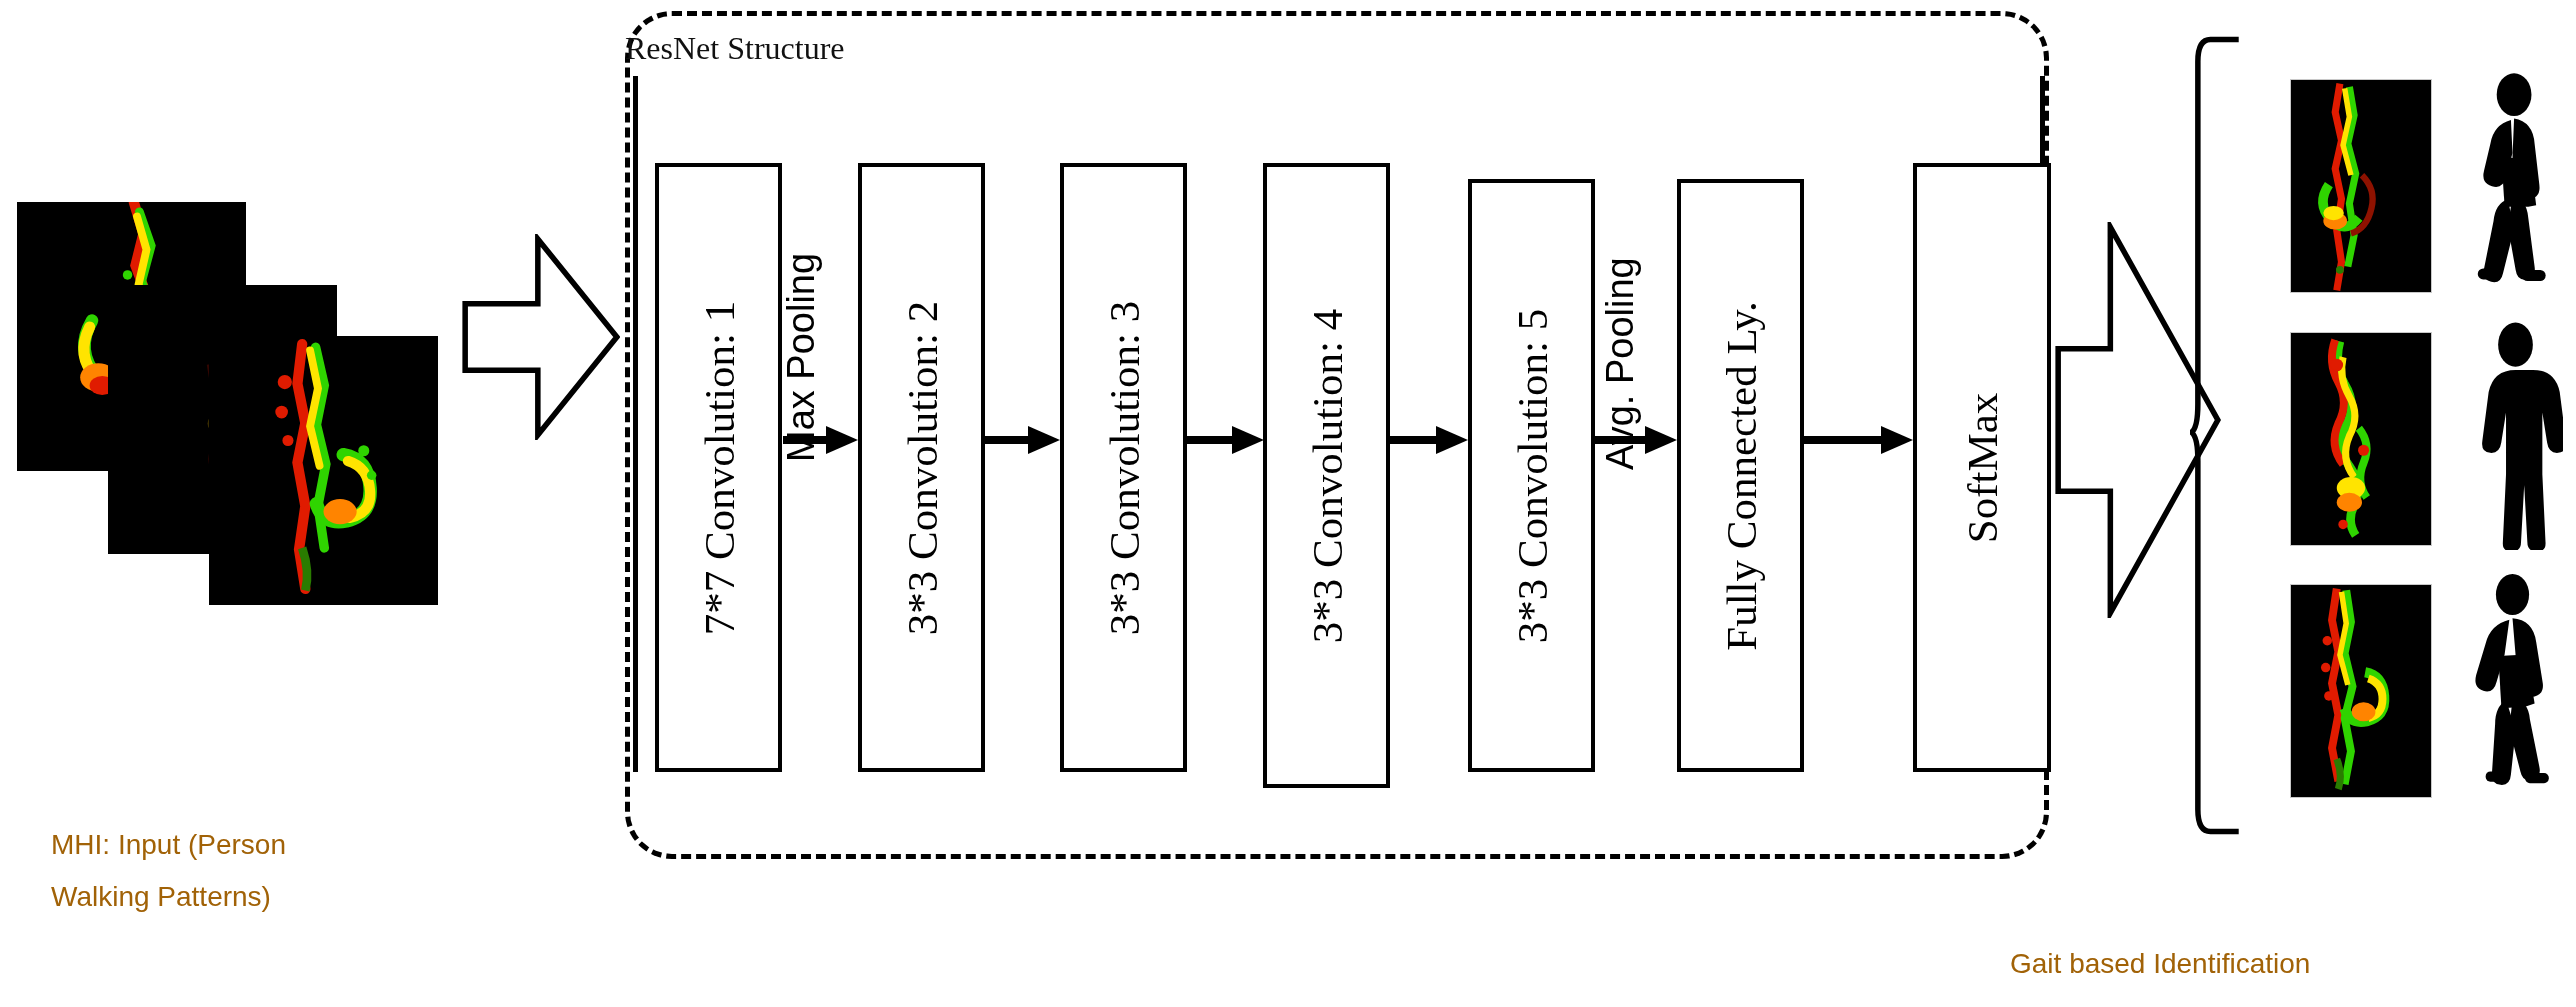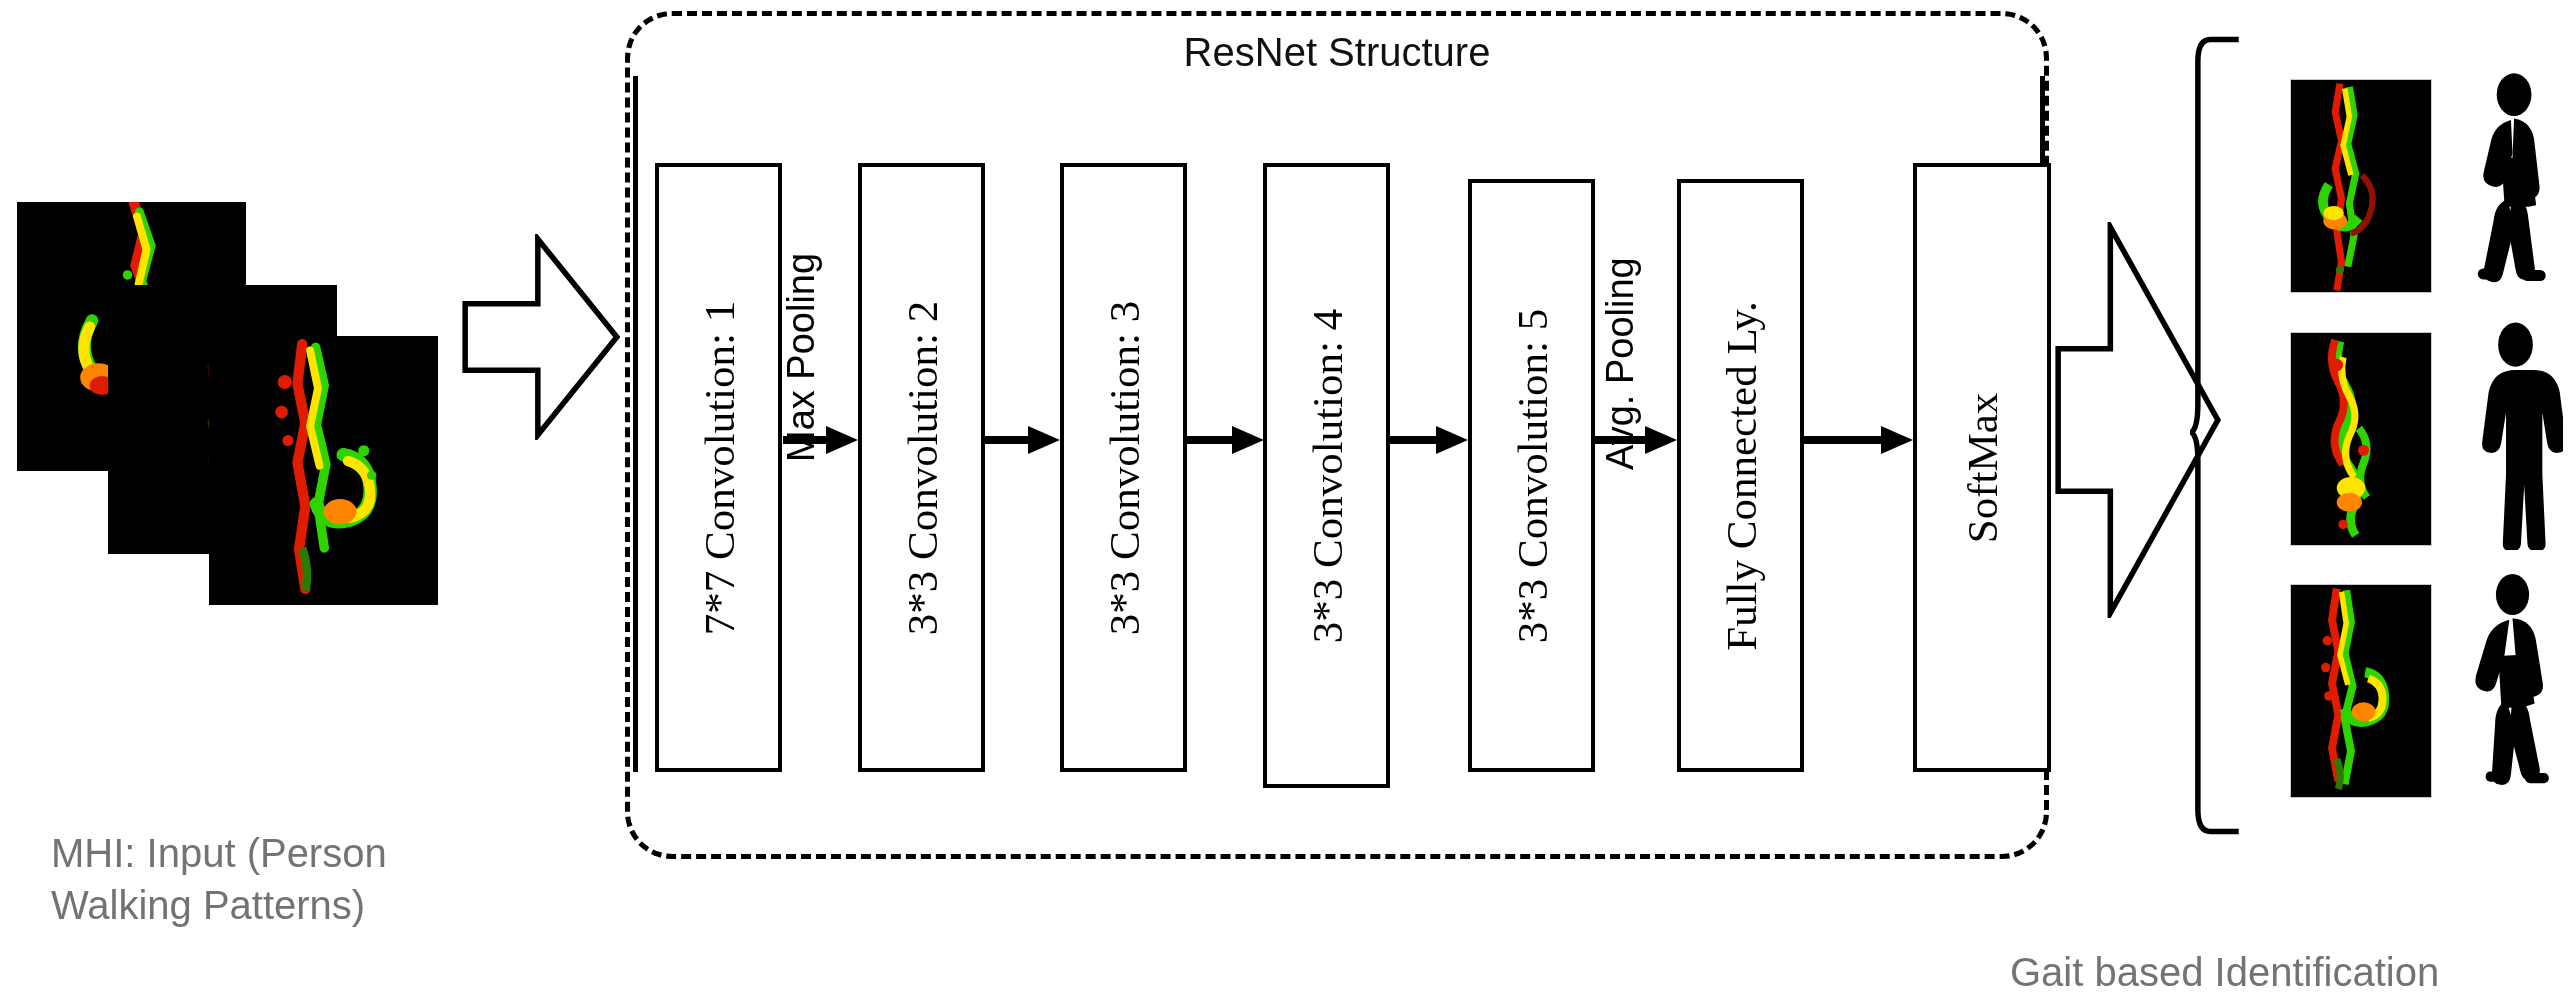--- a/index.html
+++ b/index.html
@@ -24,46 +24,45 @@
   .mhi-thumb {
     position: absolute;
     background: #000000;
     overflow: hidden;
   }
 
   
   .caption {
     position: absolute;
     font-family: "Liberation Sans", sans-serif;
-    font-size: 40px;
+    font-size: 28px;
     line-height: 52px;
-    color: #737373;
+    color: #a16207;
     white-space: pre-line;
-    margin-top: 8px;
   }
 
   
   #resnet-container {
     position: absolute;
     left: 625px;
     top: 11px;
     width: 1424px;
     height: 848px;
     border: 5.5px dashed #000000;
     border-radius: 47px;
     box-sizing: border-box;
   }
   #resnet-title {
     position: absolute;
     left: 625px;
     top: 30px;
     width: 1424px;
-    text-align: center;
-    font-family: Liberation Sans, sans-serif;
-    font-size: 40px;
+    text-align: left;
+    font-family: Liberation Serif, serif;
+    font-size: 32px;
     color: #111111;
   }
   .inner-rail {
     position: absolute;
     top: 76px;
     width: 0;
     height: 696px;
     border-left: 5.5px solid #000000;
   }
 

